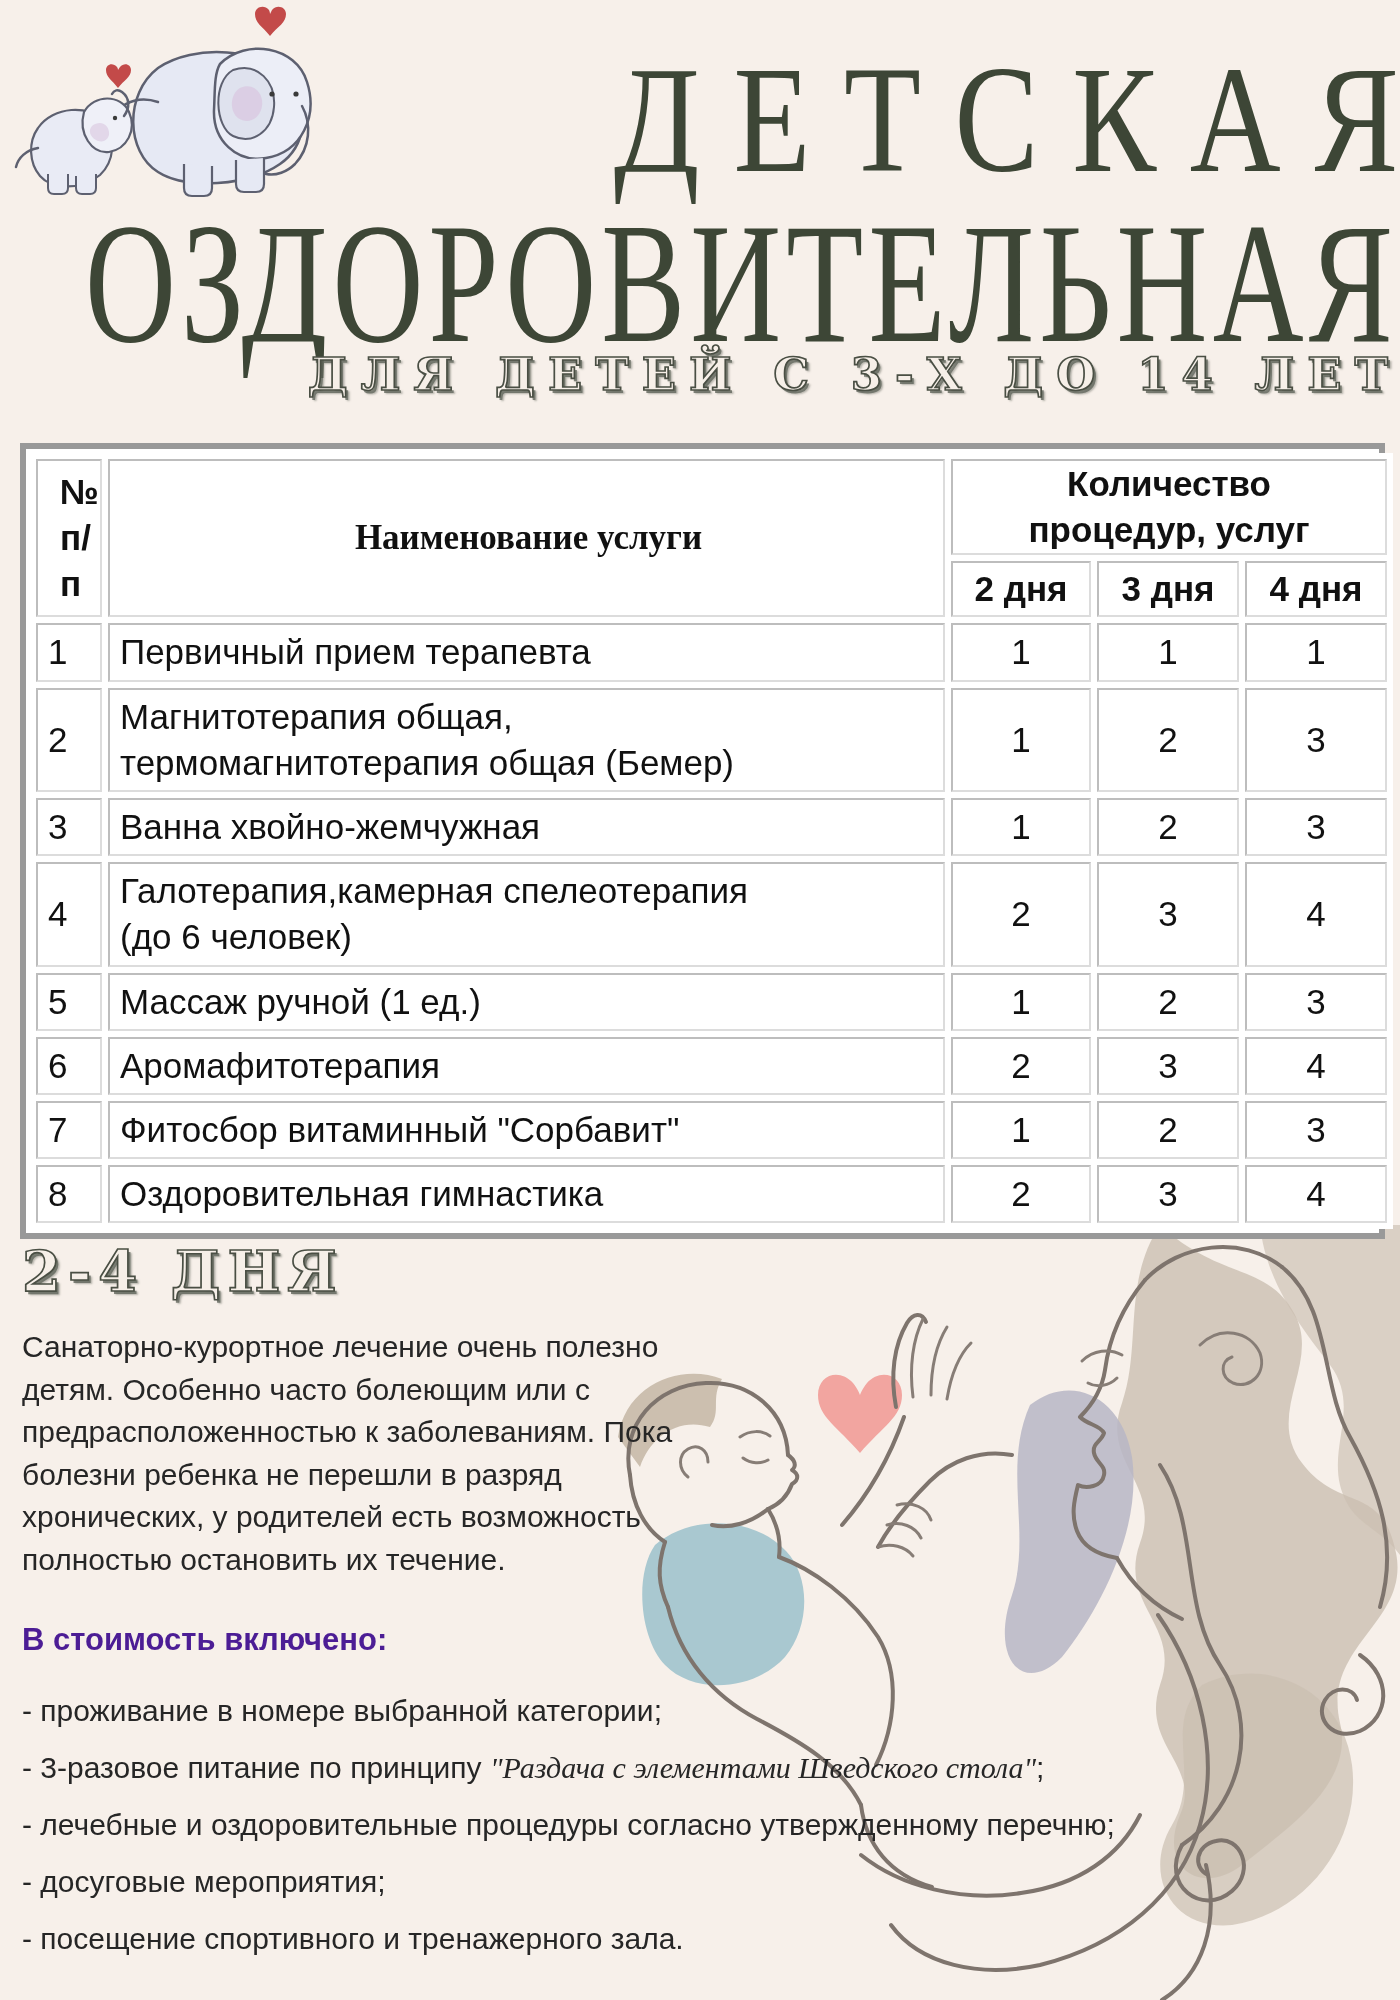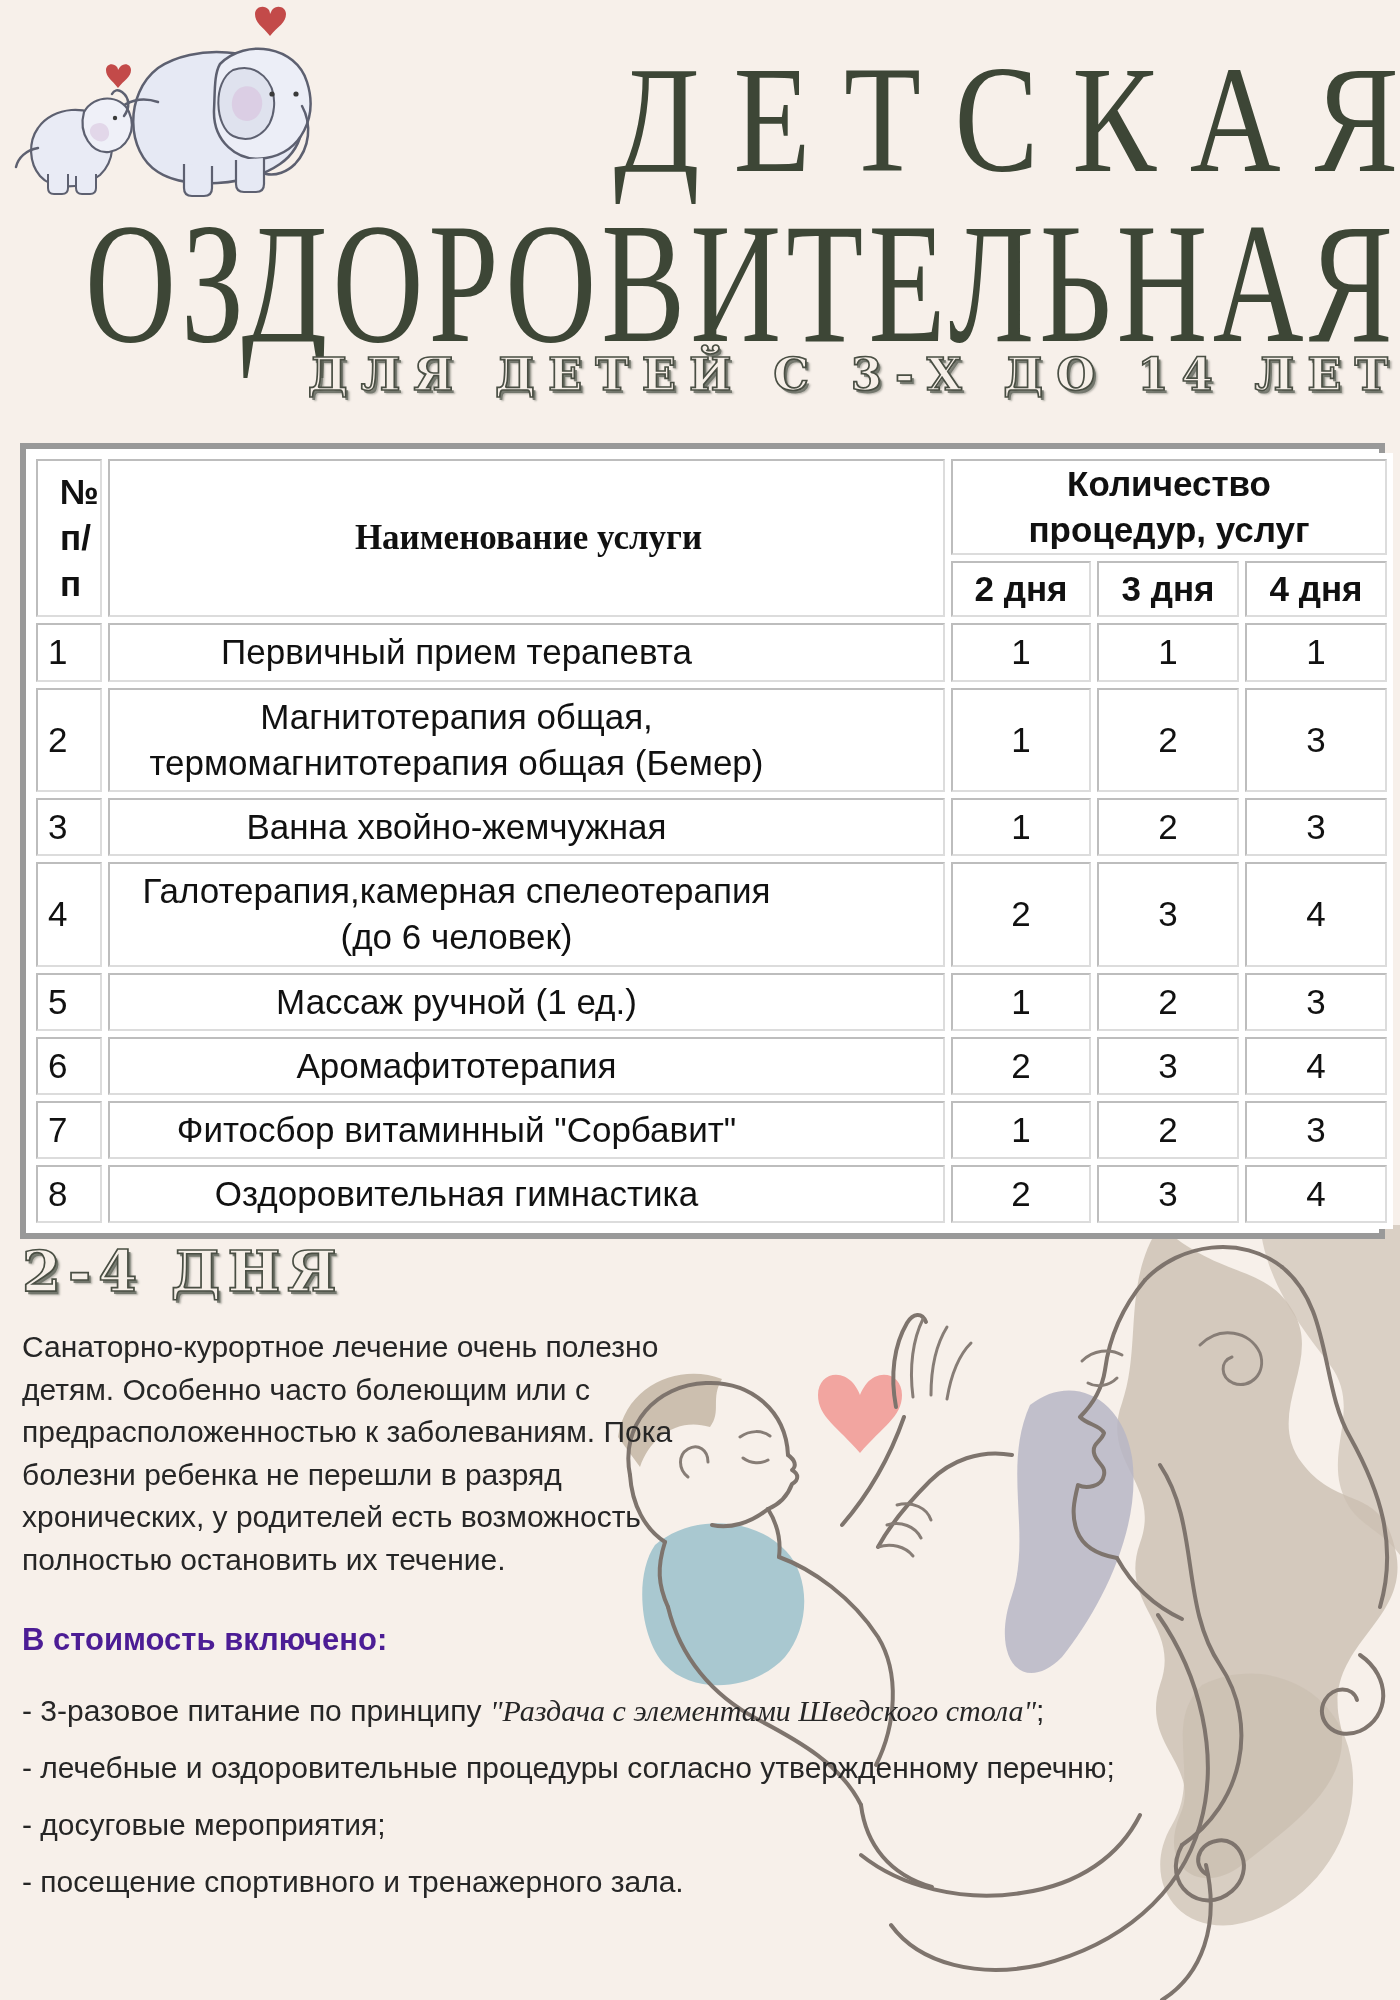--- a/index.html
+++ b/index.html
@@ -63,21 +63,21 @@
     vertical-align:middle;
     height:56px;
     line-height:1.32;
     overflow:hidden;
   }
   th.h-num   { text-align:left; padding-left:22px; font-size:33px; height:112px; }
   th.h-serv  { text-align:center; padding-left:4px; height:112px;font-family:Liberation Serif, serif; }
   th.h-group { text-align:center; padding:0 36px; height:112px; }
   th.h-day   { text-align:center; height:48px;margin-left:26px; }
   td.c-num   { text-align:left; padding-left:10px; }
-  td.c-serv  { text-align:center; padding:4px 150px 4px 10px; }
+  td.c-serv  { text-align:left; padding:4px 150px 4px 10px; }
   td.c-cnt   { text-align:center; }
 
   
   .duration-heading {
     position:absolute; left:22px; top:1238px;
     font-size:56px; letter-spacing:7px; z-index:2;
   }
   .duration-paragraph {
     position:absolute; left:22px; top:1326px; width:700px;
     font-size:30px; line-height:1.42; color:#262626; z-index:2;
@@ -223,20 +223,21 @@
     </tr>
   </tbody>
     </table>
 </div>
 
 <div class="duration-heading outlined">2-4 ДНЯ</div>
 <div class="duration-paragraph">Санаторно-курортное лечение очень полезно детям. Особенно часто болеющим или с предрасположенностью к заболеваниям. Пока болезни ребенка не перешли в разряд хронических, у родителей есть возможность полностью остановить их течение.</div>
 
 <div class="included-heading">В стоимость включено:</div>
 <ul class="included-list">
+  <li><span>- проживание в номере выбранной категории;</span></li>
   <li><span>- 3-разовое питание по принципу </span><span class="menu-italic">"Раздача с  элементами Шведского стола"</span><span>;</span></li>
   <li><span>- лечебные и оздоровительные процедуры согласно утвержденному перечню;</span></li>
   <li><span>- досуговые мероприятия;</span></li>
   <li><span>- посещение спортивного и тренажерного зала.</span></li>
 </ul>
 
 <svg class="mother-baby" viewBox="0 0 840 775" aria-hidden="true">
 
   <path d="M600,0 C660,55 706,38 734,88 C762,138 704,188 742,238 C780,288 822,258 836,328 C850,398 762,420 780,498 C794,558 732,600 682,640 C640,672 598,642 620,590 C642,540 580,520 600,460 C622,400 558,380 580,318 C602,258 540,238 562,178 C582,120 562,58 600,0 Z" fill="#cbbfb1" opacity="0.8"></path>
   <path d="M700,0 L840,0 L840,330 C818,300 790,300 780,260 C770,218 800,180 770,140 C746,108 706,60 700,0 Z" fill="#cbbfb1" opacity="0.65"></path>

